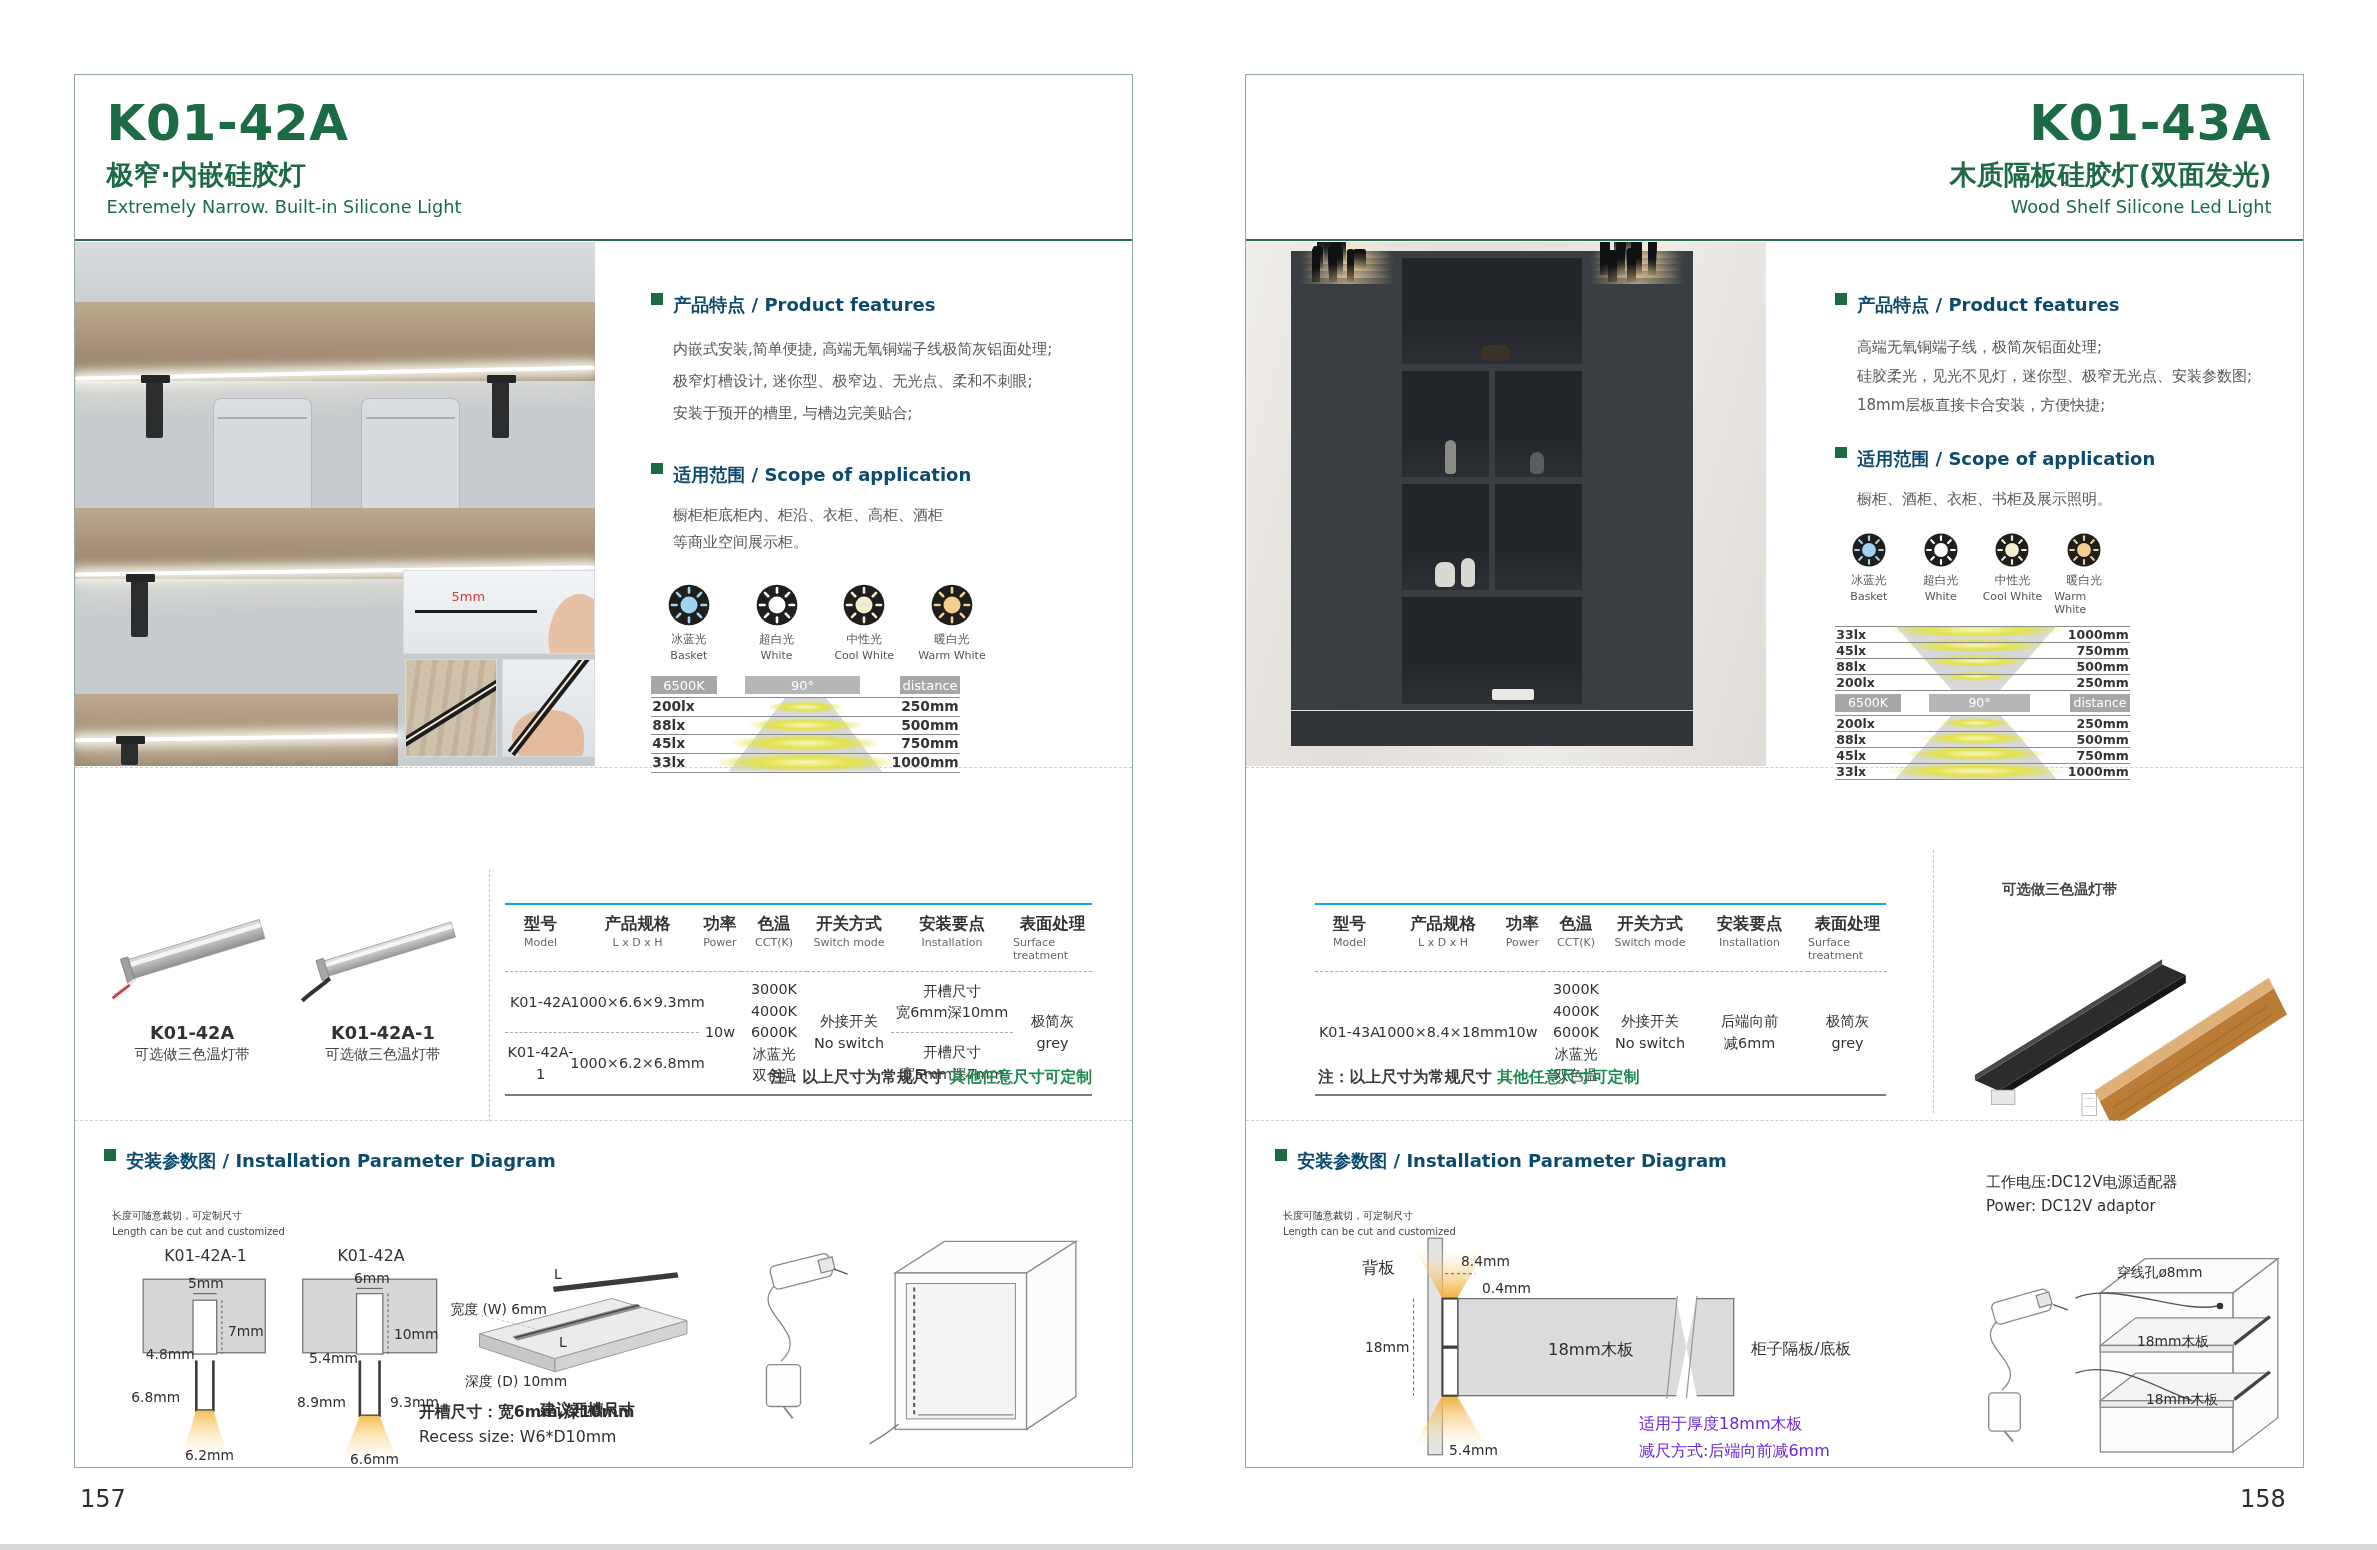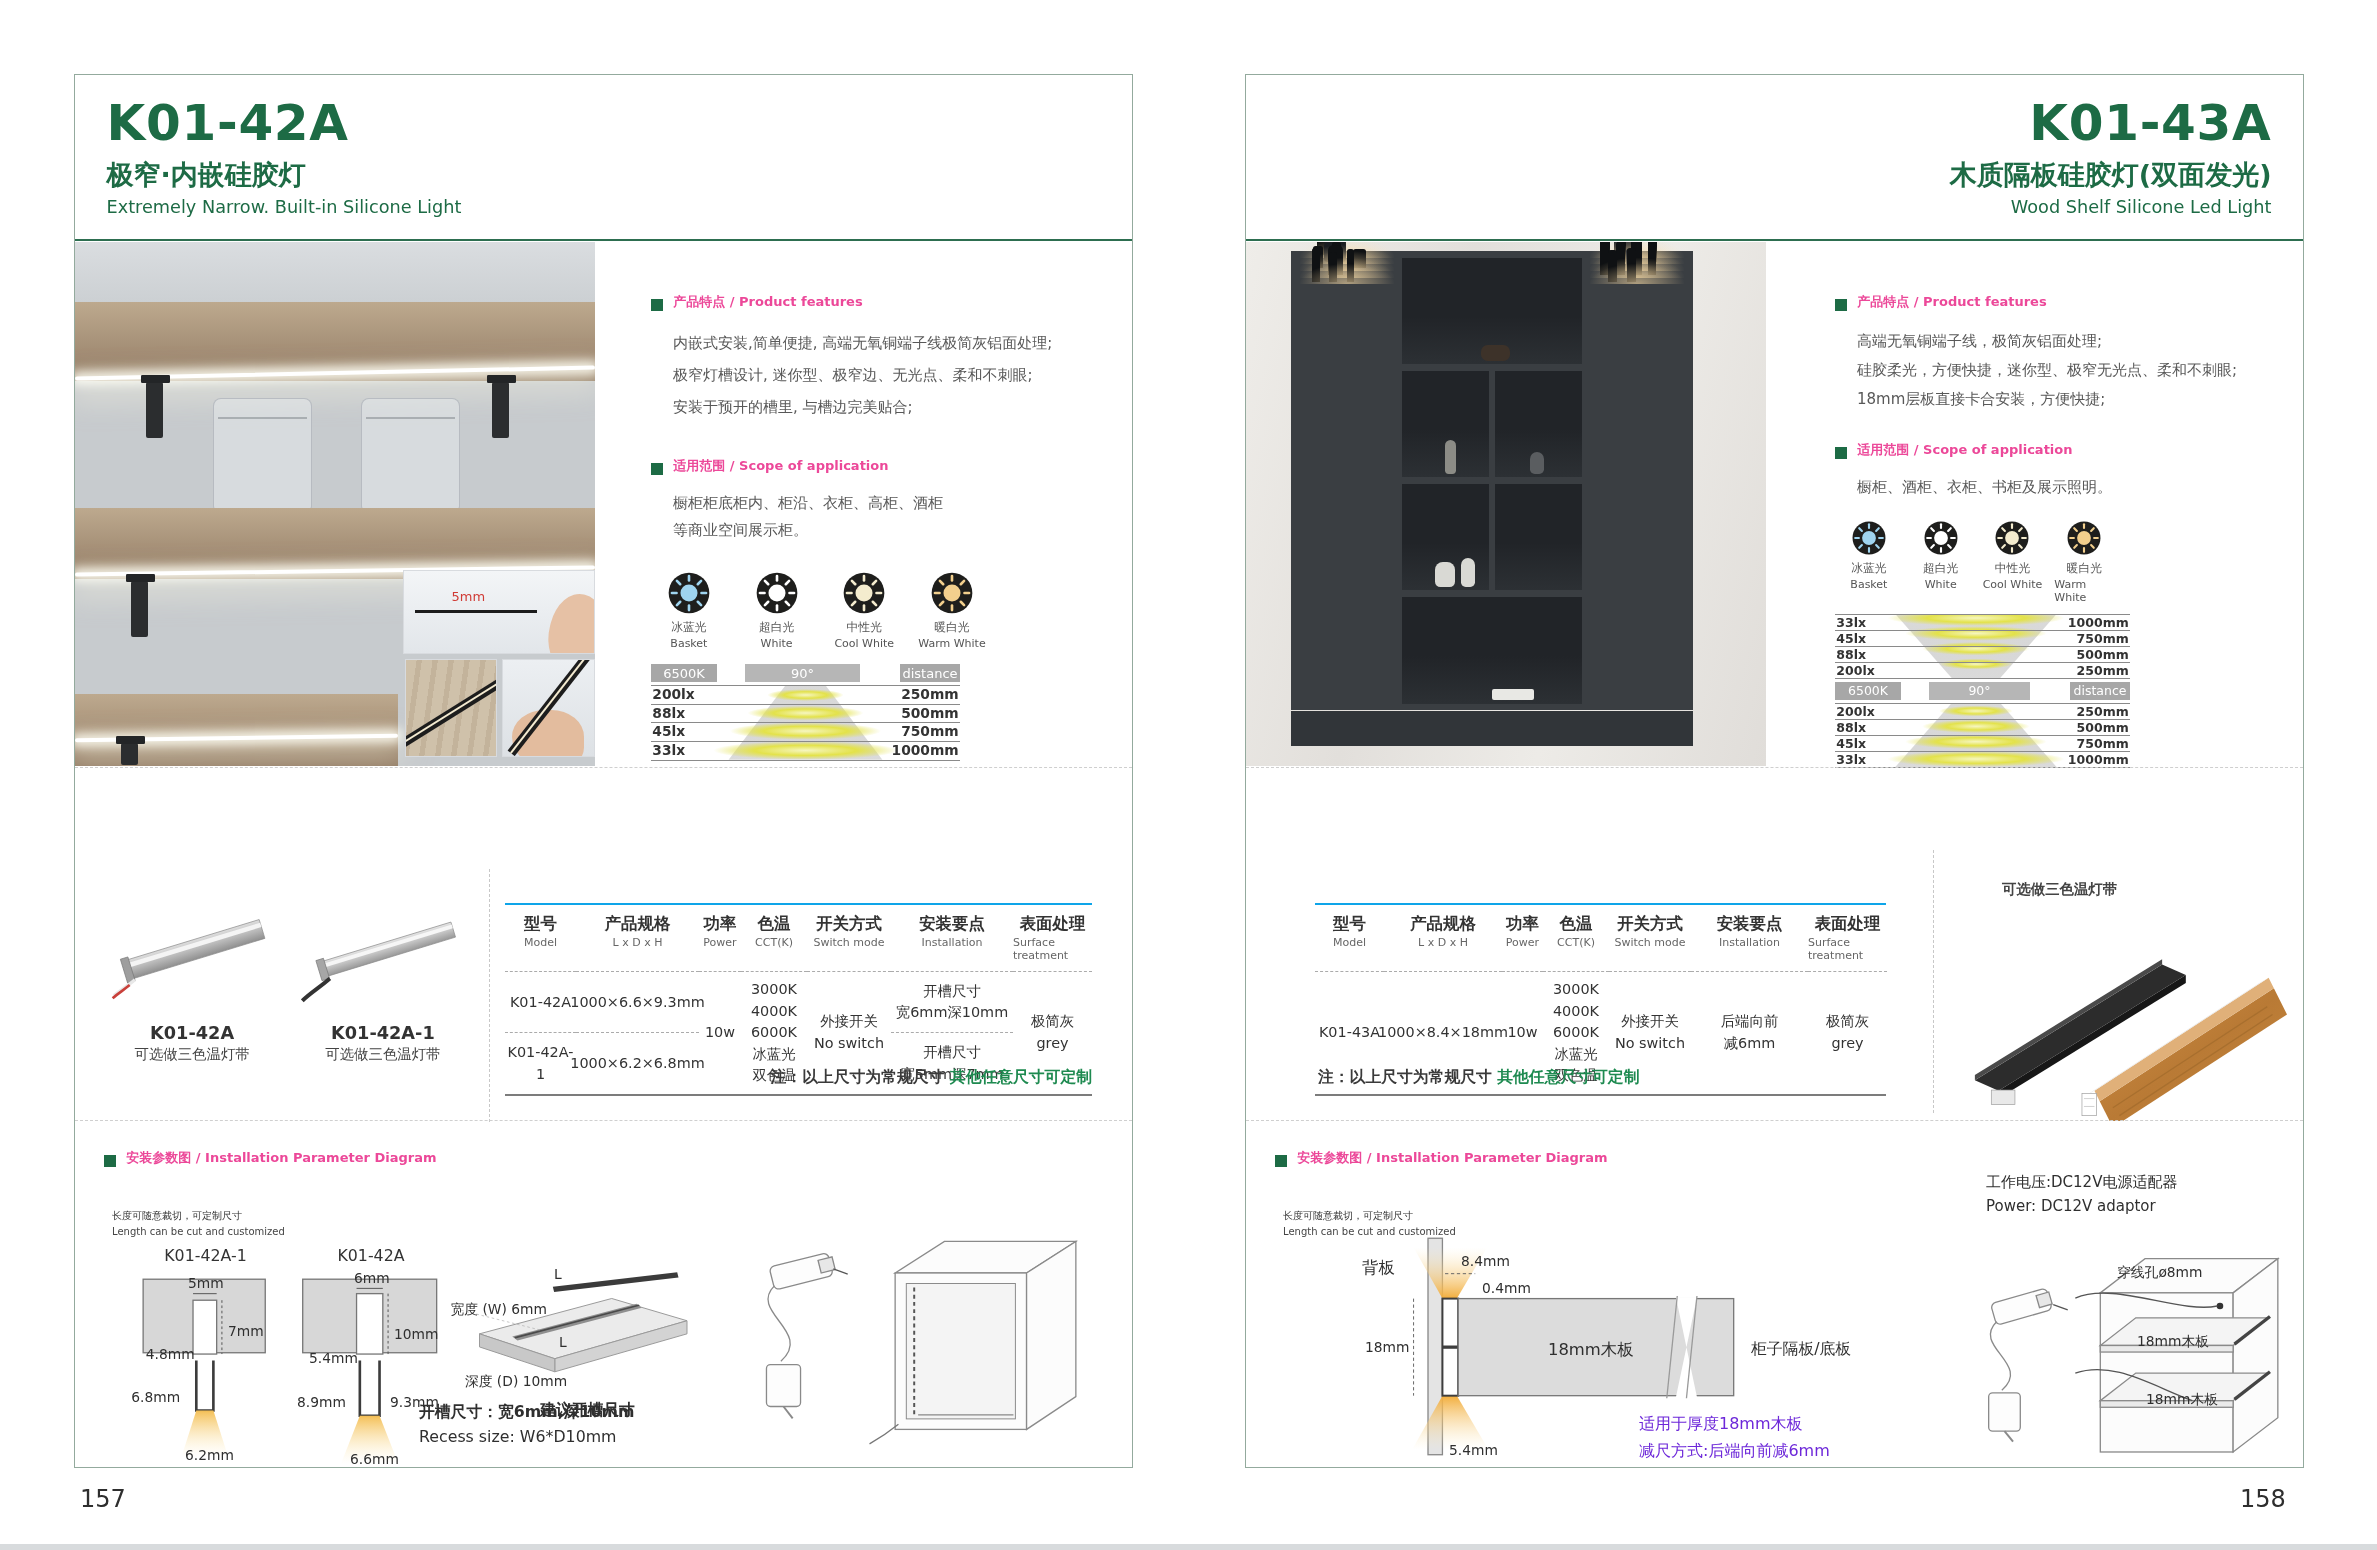--- a/index.html
+++ b/index.html
@@ -58,21 +58,21 @@
   .cell.glow:after{content:"";position:absolute;left:2px;right:2px;bottom:0;height:19.7px;
        background:radial-gradient(ellipse at 50% 100%,rgba(255,224,168,.6),rgba(255,224,168,0) 72%);}
   .cell .bt{position:absolute;bottom:2.6px;background:#0f1113;border-radius:2.6px 2.6px 0 0;}
   .cell .fg{position:absolute;bottom:3.3px;background:#d9d9d4;border-radius:7.9px 7.9px 5.3px 5.3px;}
   .cab-base{position:absolute;left:45px;top:469px;width:402px;height:35px;background:#313539;}
 
   
   .features{position:absolute;width:467px;top:218px;}
   .f-left{left:576px;}
   .f-right{left:589px;width:459px;}
-  .sec-head{display:flex;align-items:flex-end;gap:10.5px;font-size:13px;font-weight:bold;color:#ec4899;}
+  .sec-head{display:flex;align-items:flex-start;gap:10.5px;font-size:18px;font-weight:bold;color:#0c4a6e;}
   .sec-head .sq{width:11.8px;height:11.8px;background:#1d6b45;flex:0 0 auto;}
   .body-lines{margin:15.8px 0 0 22px;font-size:15px;color:#585858;line-height:2.15;}
   .scope-gap{margin-top:33px;}
 
   .icons-row{display:flex;gap:19.7px;margin:27.6px 0 0 3.9px;}
   .icons-row.small{gap:11.8px;margin-top:19.7px;}
   .licon{display:flex;flex-direction:column;align-items:center;width:68px;}
   .licon svg{width:42px;height:42px;}
   .icons-row.small .licon{width:60px;}
   .icons-row.small .licon svg{width:34px;height:34px;}
@@ -632,21 +632,21 @@
       <div class="cab-base"></div>
     </div>
 
     <div class="features f-right">
       <div class="sec-head">
         <span class="sq"></span>
         <span>产品特点 / Product features</span>
       </div>
       <div class="body-lines" style="line-height:1.95;">
         <div>高端无氧铜端子线，极简灰铝面处理;</div>
-        <div>硅胶柔光，方便快捷，迷你型、极窄无光点、柔和不刺眼;</div>
+        <div>硅胶柔光，见光不见灯，迷你型、极窄无光点、安装参数图;</div>
         <div>18mm层板直接卡合安装，方便快捷;</div>
       </div>
       <div class="sec-head" style="margin-top:26px;">
         <span class="sq"></span>
         <span>适用范围 / Scope of application</span>
       </div>
       <div class="body-lines" style="line-height:1.8;">
         <div>橱柜、酒柜、衣柜、书柜及展示照明。</div>
       </div>
 

